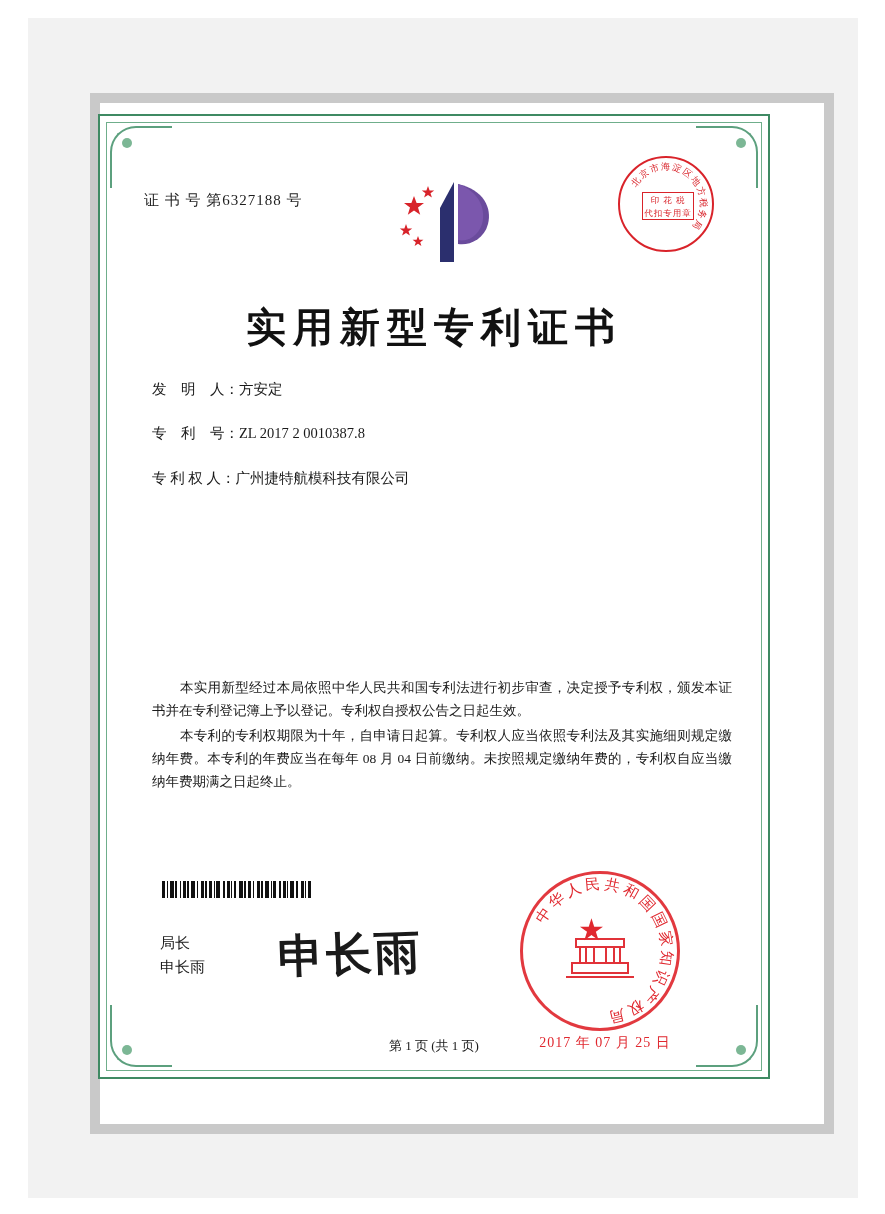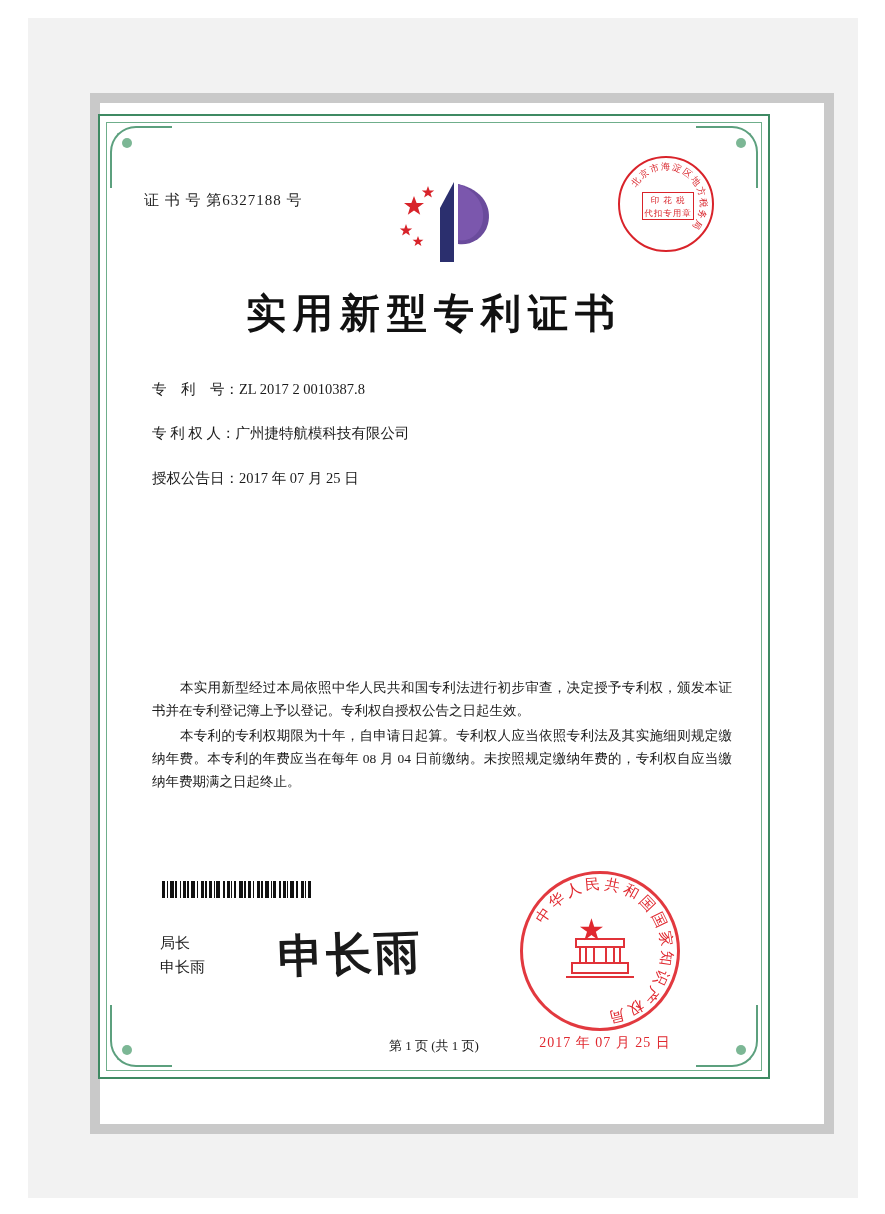--- a/index.html
+++ b/index.html
@@ -91,21 +91,21 @@
   }
 
   .emblem {
     position: absolute;
     left: 292px; top: 58px;
     width: 120px; height: 96px;
   }
 
   .title {
     position: absolute;
-    left: 0; right: 0; top: 170px;
+    left: 0; right: 0; top: 184px;
     text-align: center;
     font-size: 40px;
     font-weight: bold;
     letter-spacing: 7px;
     color: #111111;
     font-family: "DejaVu Serif", serif;
   }
 
   .fields {
     position: absolute;
@@ -286,27 +286,27 @@
       <div class="inner-box">
         <div>印 花 税</div>
         <div>代扣专用章</div>
       </div>
     </div>
 
     <div class="title">实用新型专利证书</div>
 
     <div class="fields">
       <div class="field-row">
+        <span class="field-label">发　明　人：</span><span class="field-value">方安定</span>
+      </div>
+      <div class="field-row">
         <span class="field-label">专　利　号：</span><span class="field-value">ZL 2017 2 0010387.8</span>
       </div>
       <div class="field-row">
         <span class="field-label">专 利 权 人：</span><span class="field-value">广州捷特航模科技有限公司</span>
-      </div>
-      <div class="field-row">
-        <span class="field-label">授权公告日：</span><span class="field-value">2017 年 07 月 25 日</span>
       </div>
     </div>
 
     <div class="paragraphs">
       <p>本实用新型经过本局依照中华人民共和国专利法进行初步审查，决定授予专利权，颁发本证书并在专利登记簿上予以登记。专利权自授权公告之日起生效。</p>
       <p>本专利的专利权期限为十年，自申请日起算。专利权人应当依照专利法及其实施细则规定缴纳年费。本专利的年费应当在每年 08 月 04 日前缴纳。未按照规定缴纳年费的，专利权自应当缴纳年费期满之日起终止。</p>
     </div>
 
     <div class="barcode">
       <span style="width:3px"></span>

